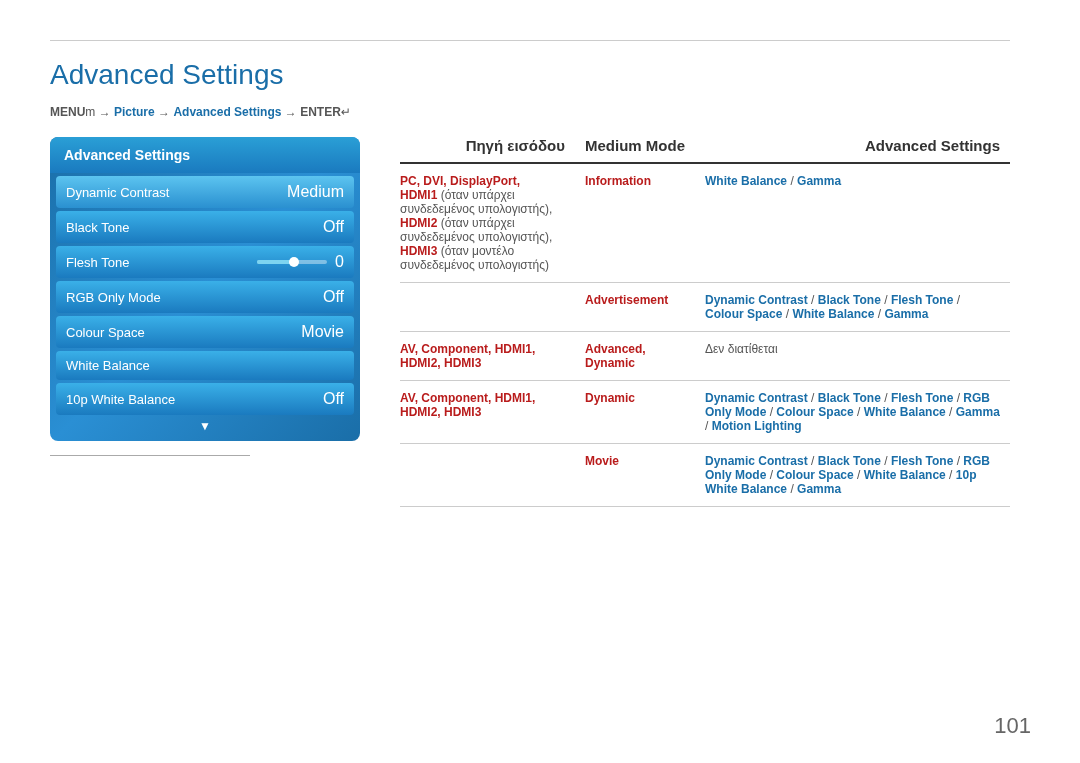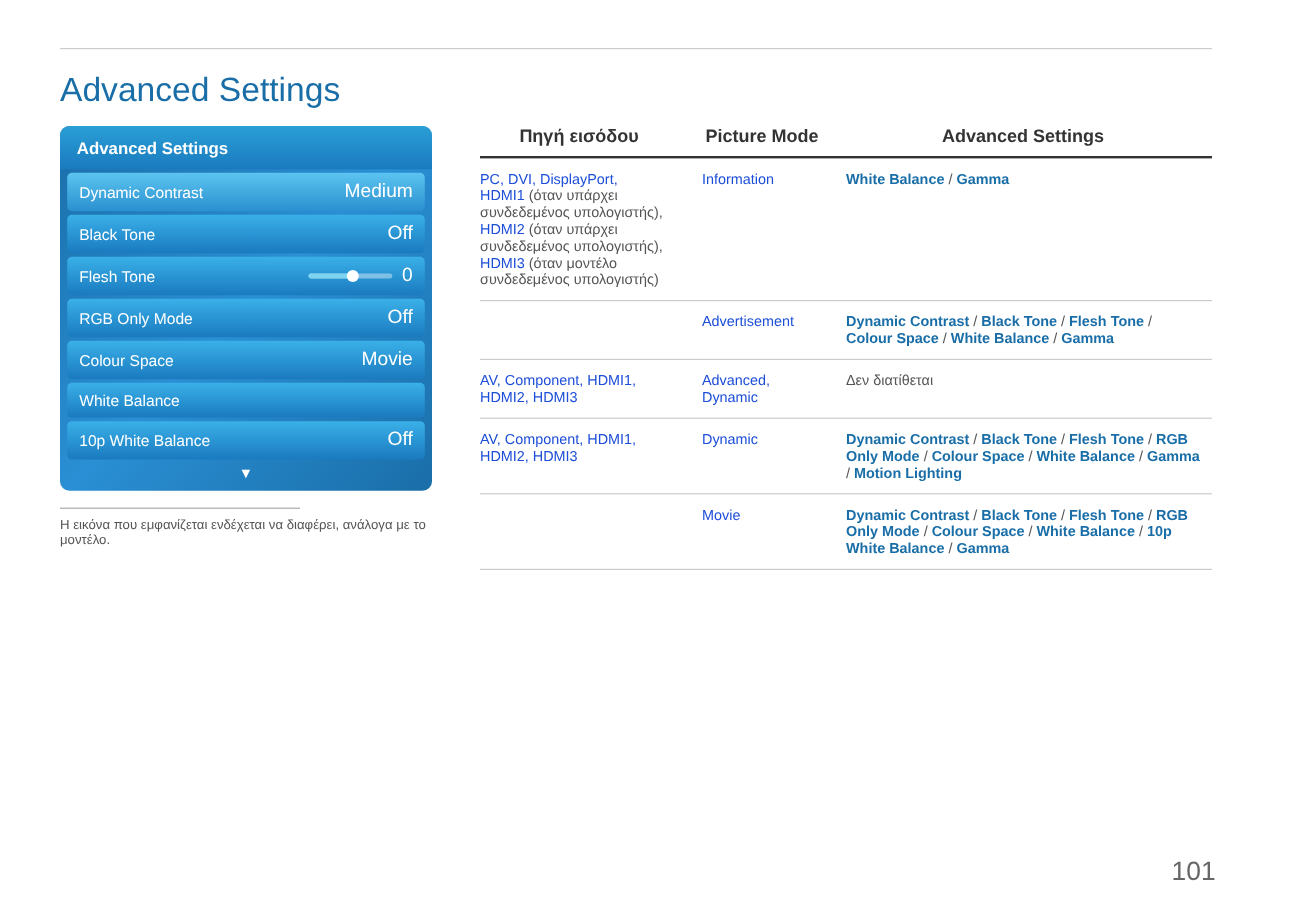--- a/index.html
+++ b/index.html
@@ -161,21 +161,21 @@
 
     .info-table {
       width: 100%;
       border-collapse: collapse;
     }
 
     .info-table thead tr th {
       font-size: 15px;
       font-weight: bold;
       color: #333;
-      text-align: center;
+      text-align: right;
       padding: 0 10px 8px 10px;
       border-bottom: 2px solid #333;
     }
 
     .info-table thead tr th:first-child {
       padding-left: 0;
     }
 
     .info-table tbody tr td {
       padding: 10px 10px;
@@ -196,46 +196,55 @@
     .td-mode {
       width: 120px;
       color: #555;
     }
 
     .td-advanced {
       color: #555;
     }
 
     .orange-text {
-      color: #1d4ed8;
-      font-weight: normal;
+      color: #b91c1c;
+      font-weight: bold;
     }
 
     .blue-text {
       color: #1a6ea8;
       font-weight: bold;
     }
 
     
     .page-number {
       position: absolute;
       bottom: 20px;
-      right: 67px;
+      right: 49px;
       font-size: 22px;
       color: #666;
     }
   </style>
 </head>
 <body>
 
 <div class="page-container">
   <hr class="top-rule">
 
   <h1 class="page-title">Advanced Settings</h1>
 
+  <div class="breadcrumb">
+    <span><strong>MENU</strong><span>m</span></span>
+    <span>→</span>
+    <span class="highlight">Picture</span>
+    <span>→</span>
+    <span class="highlight">Advanced Settings</span>
+    <span>→</span>
+    <span><strong>ENTER</strong><span>↵</span></span>
+  </div>
 
   <div class="main-layout">
 
     <div class="left-panel">
       <div class="widget-box">
         <div class="widget-header">Advanced Settings</div>
 
         <div class="widget-row selected">
           <span class="row-label">Dynamic Contrast</span>
           <span class="row-value">Medium</span>
@@ -268,29 +277,28 @@
         </div>
         <div class="widget-row">
           <span class="row-label">10p White Balance</span>
           <span class="row-value">Off</span>
         </div>
 
         <div class="widget-arrow">▼</div>
       </div>
 
       <hr class="bottom-rule">
-      <p class="footnote">Η εικόνα που εμφανίζεται ενδέχεται να διαφέρει, ανάλογα με το μοντέλο.</p>
     </div>
 
     <div class="right-panel">
       <table class="info-table">
         <thead>
           <tr>
             <th>Πηγή εισόδου</th>
-            <th>Picture Mode</th>
+            <th>Medium Mode</th>
             <th>Advanced Settings</th>
           </tr>
         </thead>
         <tbody>
 
           <tr>
             <td class="td-source">
               <span class="orange-text">PC, DVI, DisplayPort,<br>HDMI1</span>
               <span> (όταν υπάρχει συνδεδεμένος υπολογιστής), </span>
               <span class="orange-text">HDMI2</span>

